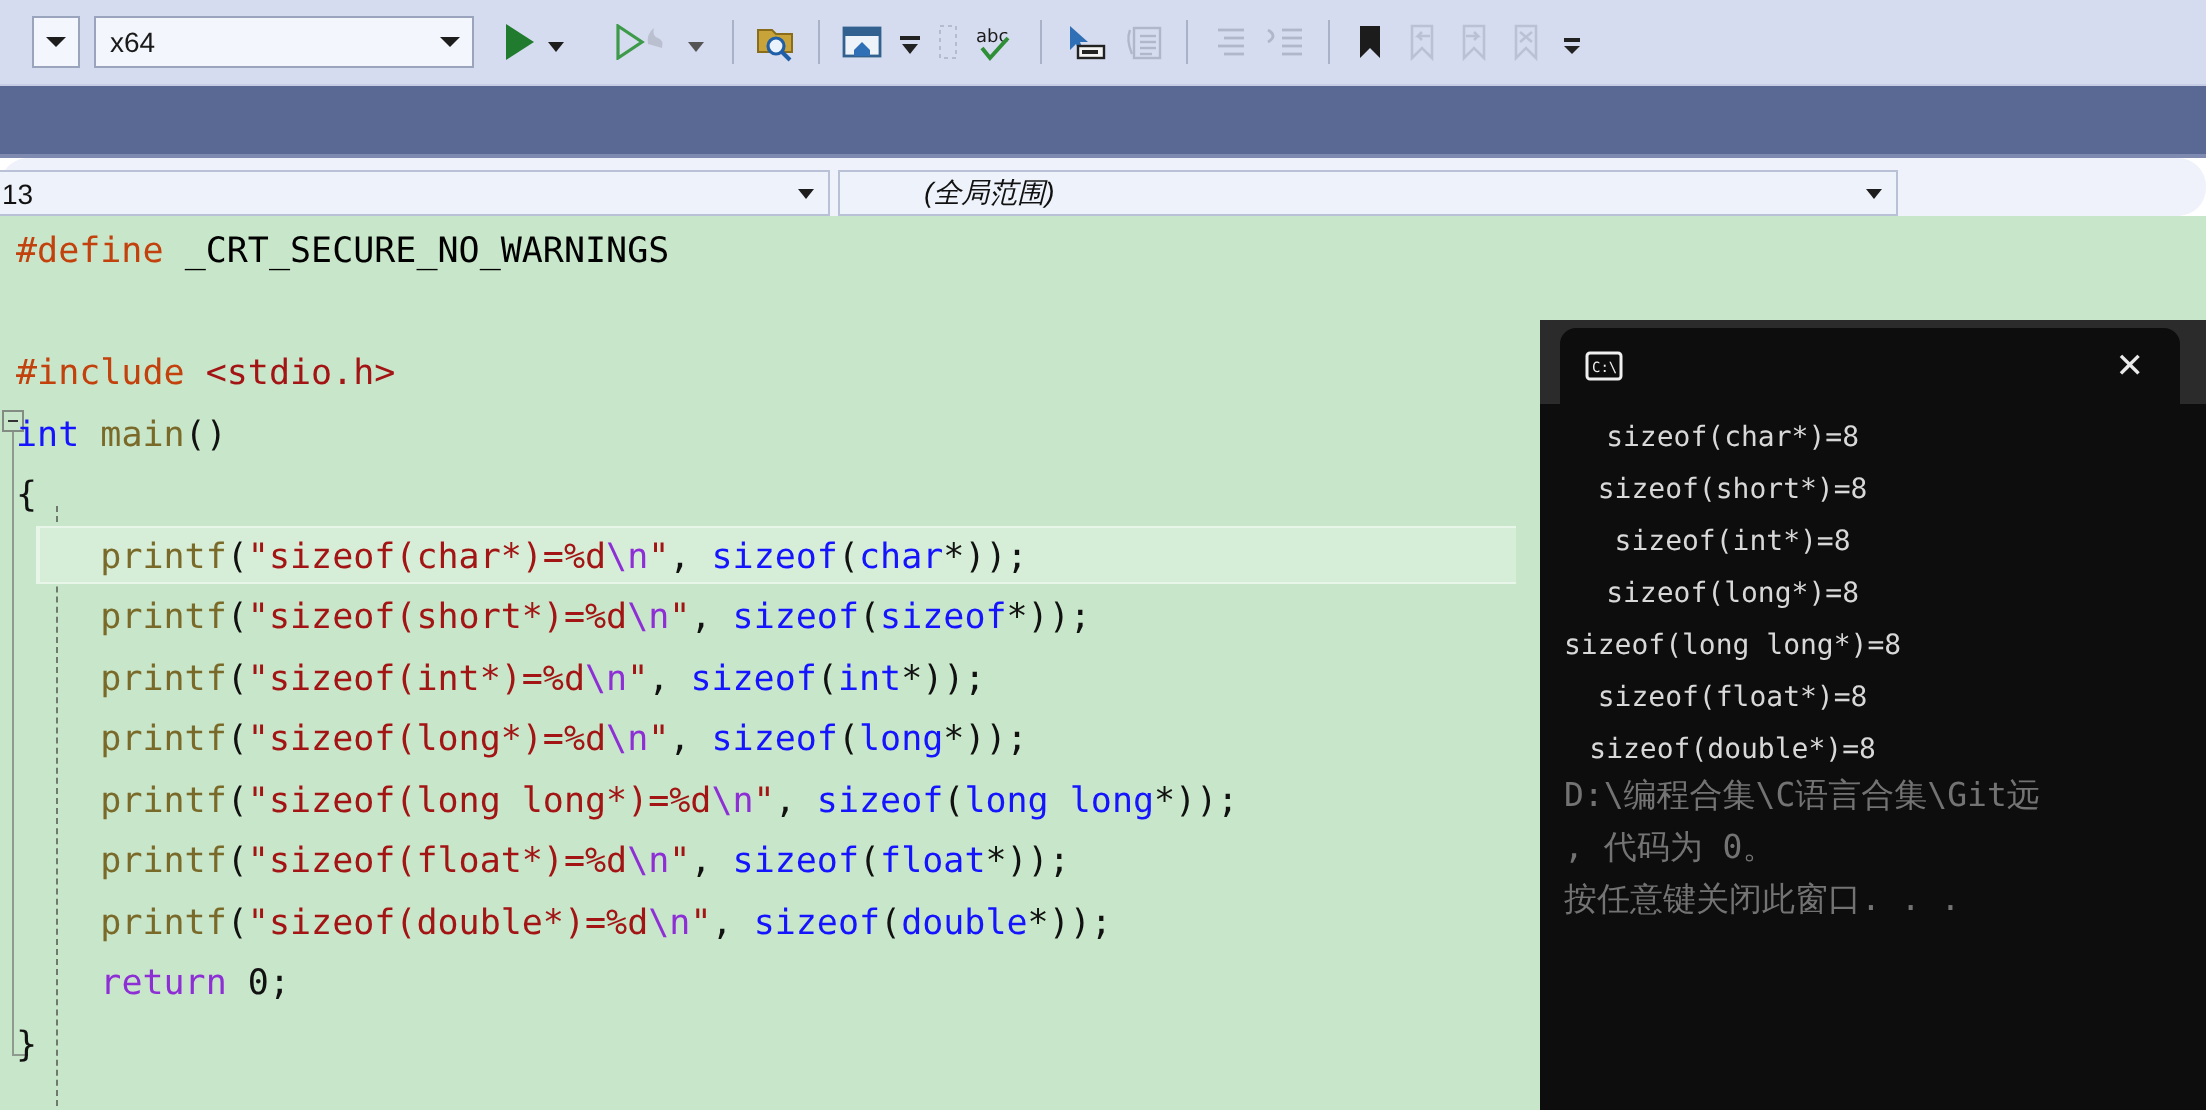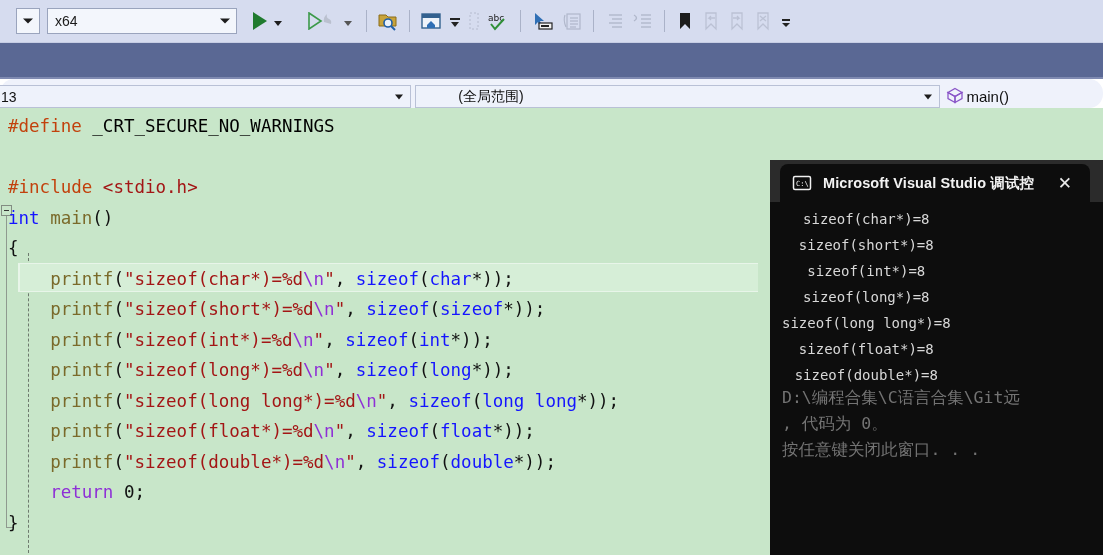--- a/index.html
+++ b/index.html
@@ -77,21 +77,21 @@
     font-size:14px;color:#111;
   }
   .nav-combo .nval{padding-left:5px;white-space:nowrap;overflow:hidden;}
   .nav-combo .narrow{
     position:absolute;right:7px;top:50%;transform:translateY(-50%);
     width:0;height:0;border-left:4px solid transparent;border-right:4px solid transparent;
     border-top:5px solid #1d1d1d;
   }
   .nav-1{width:420px;margin-left:-5px;}
   .nav-2{width:530px;margin-left:4px;}
-  .nav-2 .nval{padding-left:42px;}
+  .nav-2 .nval{padding-left:42px;font-style:italic;}
   .nav-3{width:160px;margin-left:4px;border:none;background:transparent;}
   .nav-3 .nval{padding-left:22px;font-size:15px;}
   .cube-ico{position:absolute;left:2px;top:50%;transform:translateY(-50%);}
 
   
   .editor{
     position:absolute;left:0;top:108px;width:1103px;height:447px;
     background:#c8e6c9;overflow:hidden;
   }
   .gutter-fold{
@@ -330,30 +330,20 @@
 
   <div class="navbar">
     <div class="nav-combo nav-1">
       <span class="nval">13</span>
       <span class="narrow"></span>
     </div>
     <div class="nav-combo nav-2">
       <span class="nval">(全局范围)</span>
       <span class="narrow"></span>
     </div>
-    <div class="nav-combo nav-3">
-      <span class="cube-ico">
-        <svg width="18" height="18" viewBox="0 0 18 18">
-          <polygon points="9,2 16,6 9,10 2,6" fill="none" stroke="#8a55c8" stroke-width="1.3"></polygon>
-          <polygon points="2,6 9,10 9,16 2,12" fill="none" stroke="#8a55c8" stroke-width="1.3"></polygon>
-          <polygon points="16,6 9,10 9,16 16,12" fill="none" stroke="#8a55c8" stroke-width="1.3"></polygon>
-        </svg>
-      </span>
-      <span class="nval">main()</span>
-    </div>
   </div>
 
   <div class="editor">
 
     <div class="gutter-fold">
       <div class="fold-box"></div>
       <div class="fold-line"></div>
       <div class="fold-end"></div>
     </div>
 
@@ -379,21 +369,20 @@
 
   <div class="console">
     <div class="con-tabstrip"></div>
     <div class="con-tab">
       <span class="con-ico">
         <svg width="20" height="20" viewBox="0 0 20 20">
           <rect x="1.5" y="3.5" width="17" height="13" rx="1.5" fill="none" stroke="#f0f0f0" stroke-width="1.5"></rect>
           <text x="4" y="13" font-family="DejaVu Sans Mono" font-size="7" fill="#f0f0f0">C:\</text>
         </svg>
       </span>
-      <span class="con-title">Microsoft Visual Studio 调试控</span>
       <span class="con-close">✕</span>
     </div>
 
     <pre class="con-body">sizeof(char*)=8
 sizeof(short*)=8
 sizeof(int*)=8
 sizeof(long*)=8
 sizeof(long long*)=8
 sizeof(float*)=8
 sizeof(double*)=8</pre>

